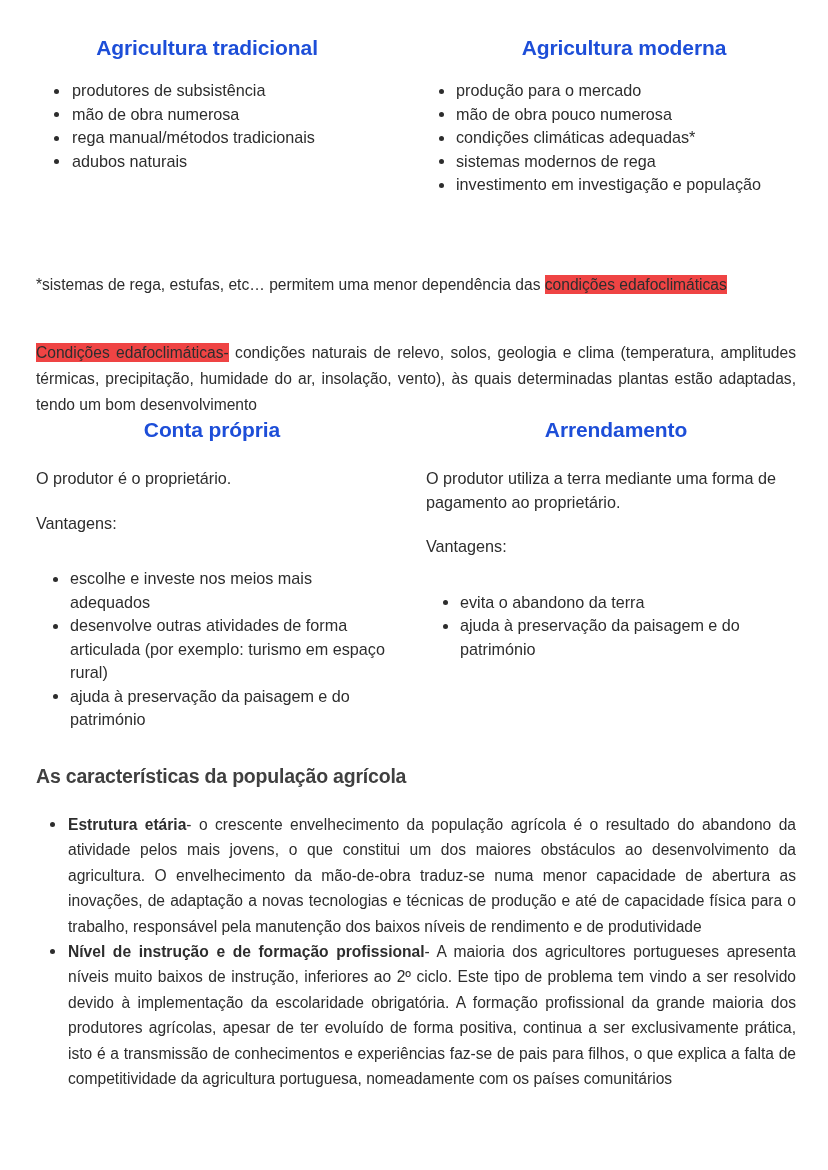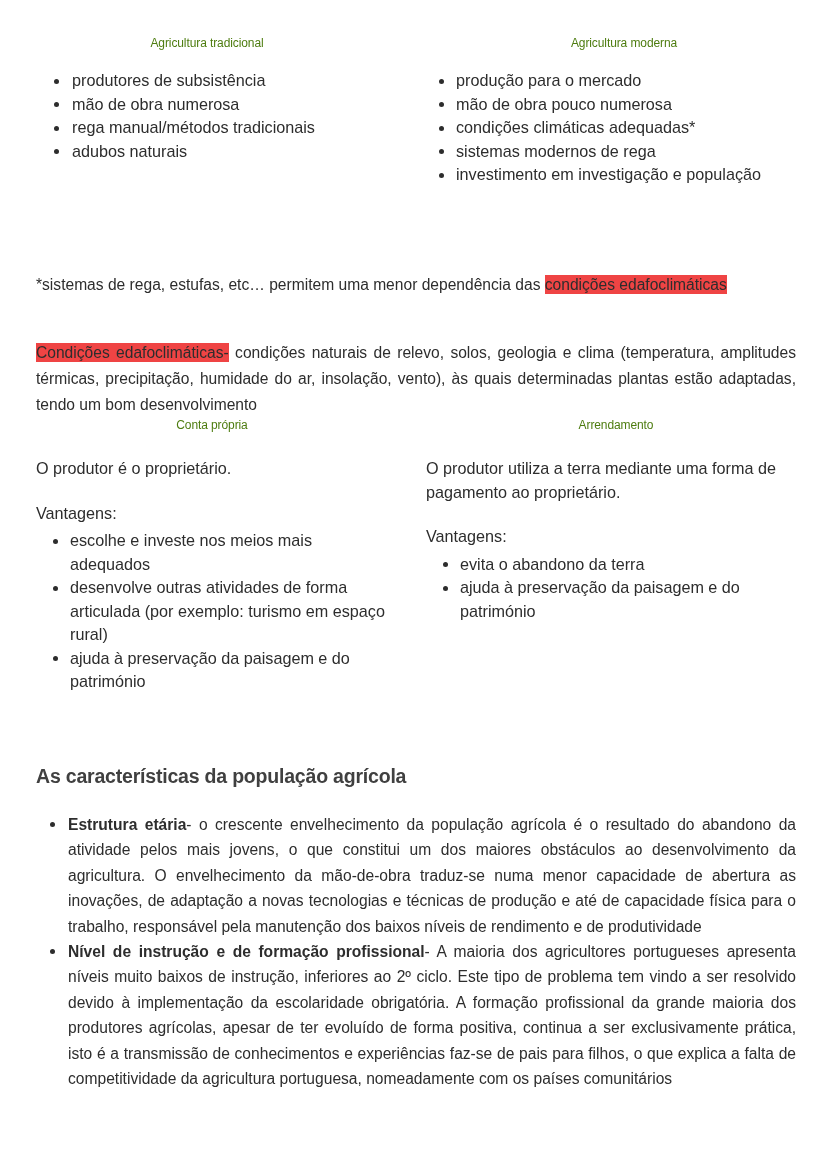--- a/index.html
+++ b/index.html
@@ -30,23 +30,23 @@
 
   
   .cols {
     display: flex;
     width: 100%;
   }
   .col { flex: 0 0 50%; max-width: 50%; }
 
   .col-head {
     text-align: center;
-    font-weight: normal;
-    font-size: 12px;
-    color: #4d7c0f;
+    font-weight: bold;
+    font-size: 21px;
+    color: #1d4ed8;
     letter-spacing: -0.1px;
   }
 
   ul.bul {
     list-style: none;
     margin: 0;
     padding: 0;
   }
   ul.bul > li {
     position: relative;
@@ -94,21 +94,21 @@
   #sec-posse .col-left  { padding-left: 36px; padding-right: 26px; }
   #sec-posse .col-right { padding-left: 12px; padding-right: 22px; }
   #sec-posse .col-head { margin-bottom: 0; }
   #sec-posse p {
     margin: 0;
     font-size: 16.2px;
     line-height: 23.5px;
   }
   #sec-posse .p-intro { margin-top: 25px; }
   #sec-posse .p-vant { margin-top: 21px; }
-  #sec-posse ul.bul { margin-top: 4px; }
+  #sec-posse ul.bul { margin-top: 32px; }
   #sec-posse ul.bul > li { padding-left: 34px; }
   #sec-posse ul.bul > li::before { left: 17px; }
   #sec-posse .col-right .col-head { position: relative; top: 0; }
 
   
   #sec-populacao {
     position: absolute;
     left: 36px;
     top: 765px;
     width: 760px;

